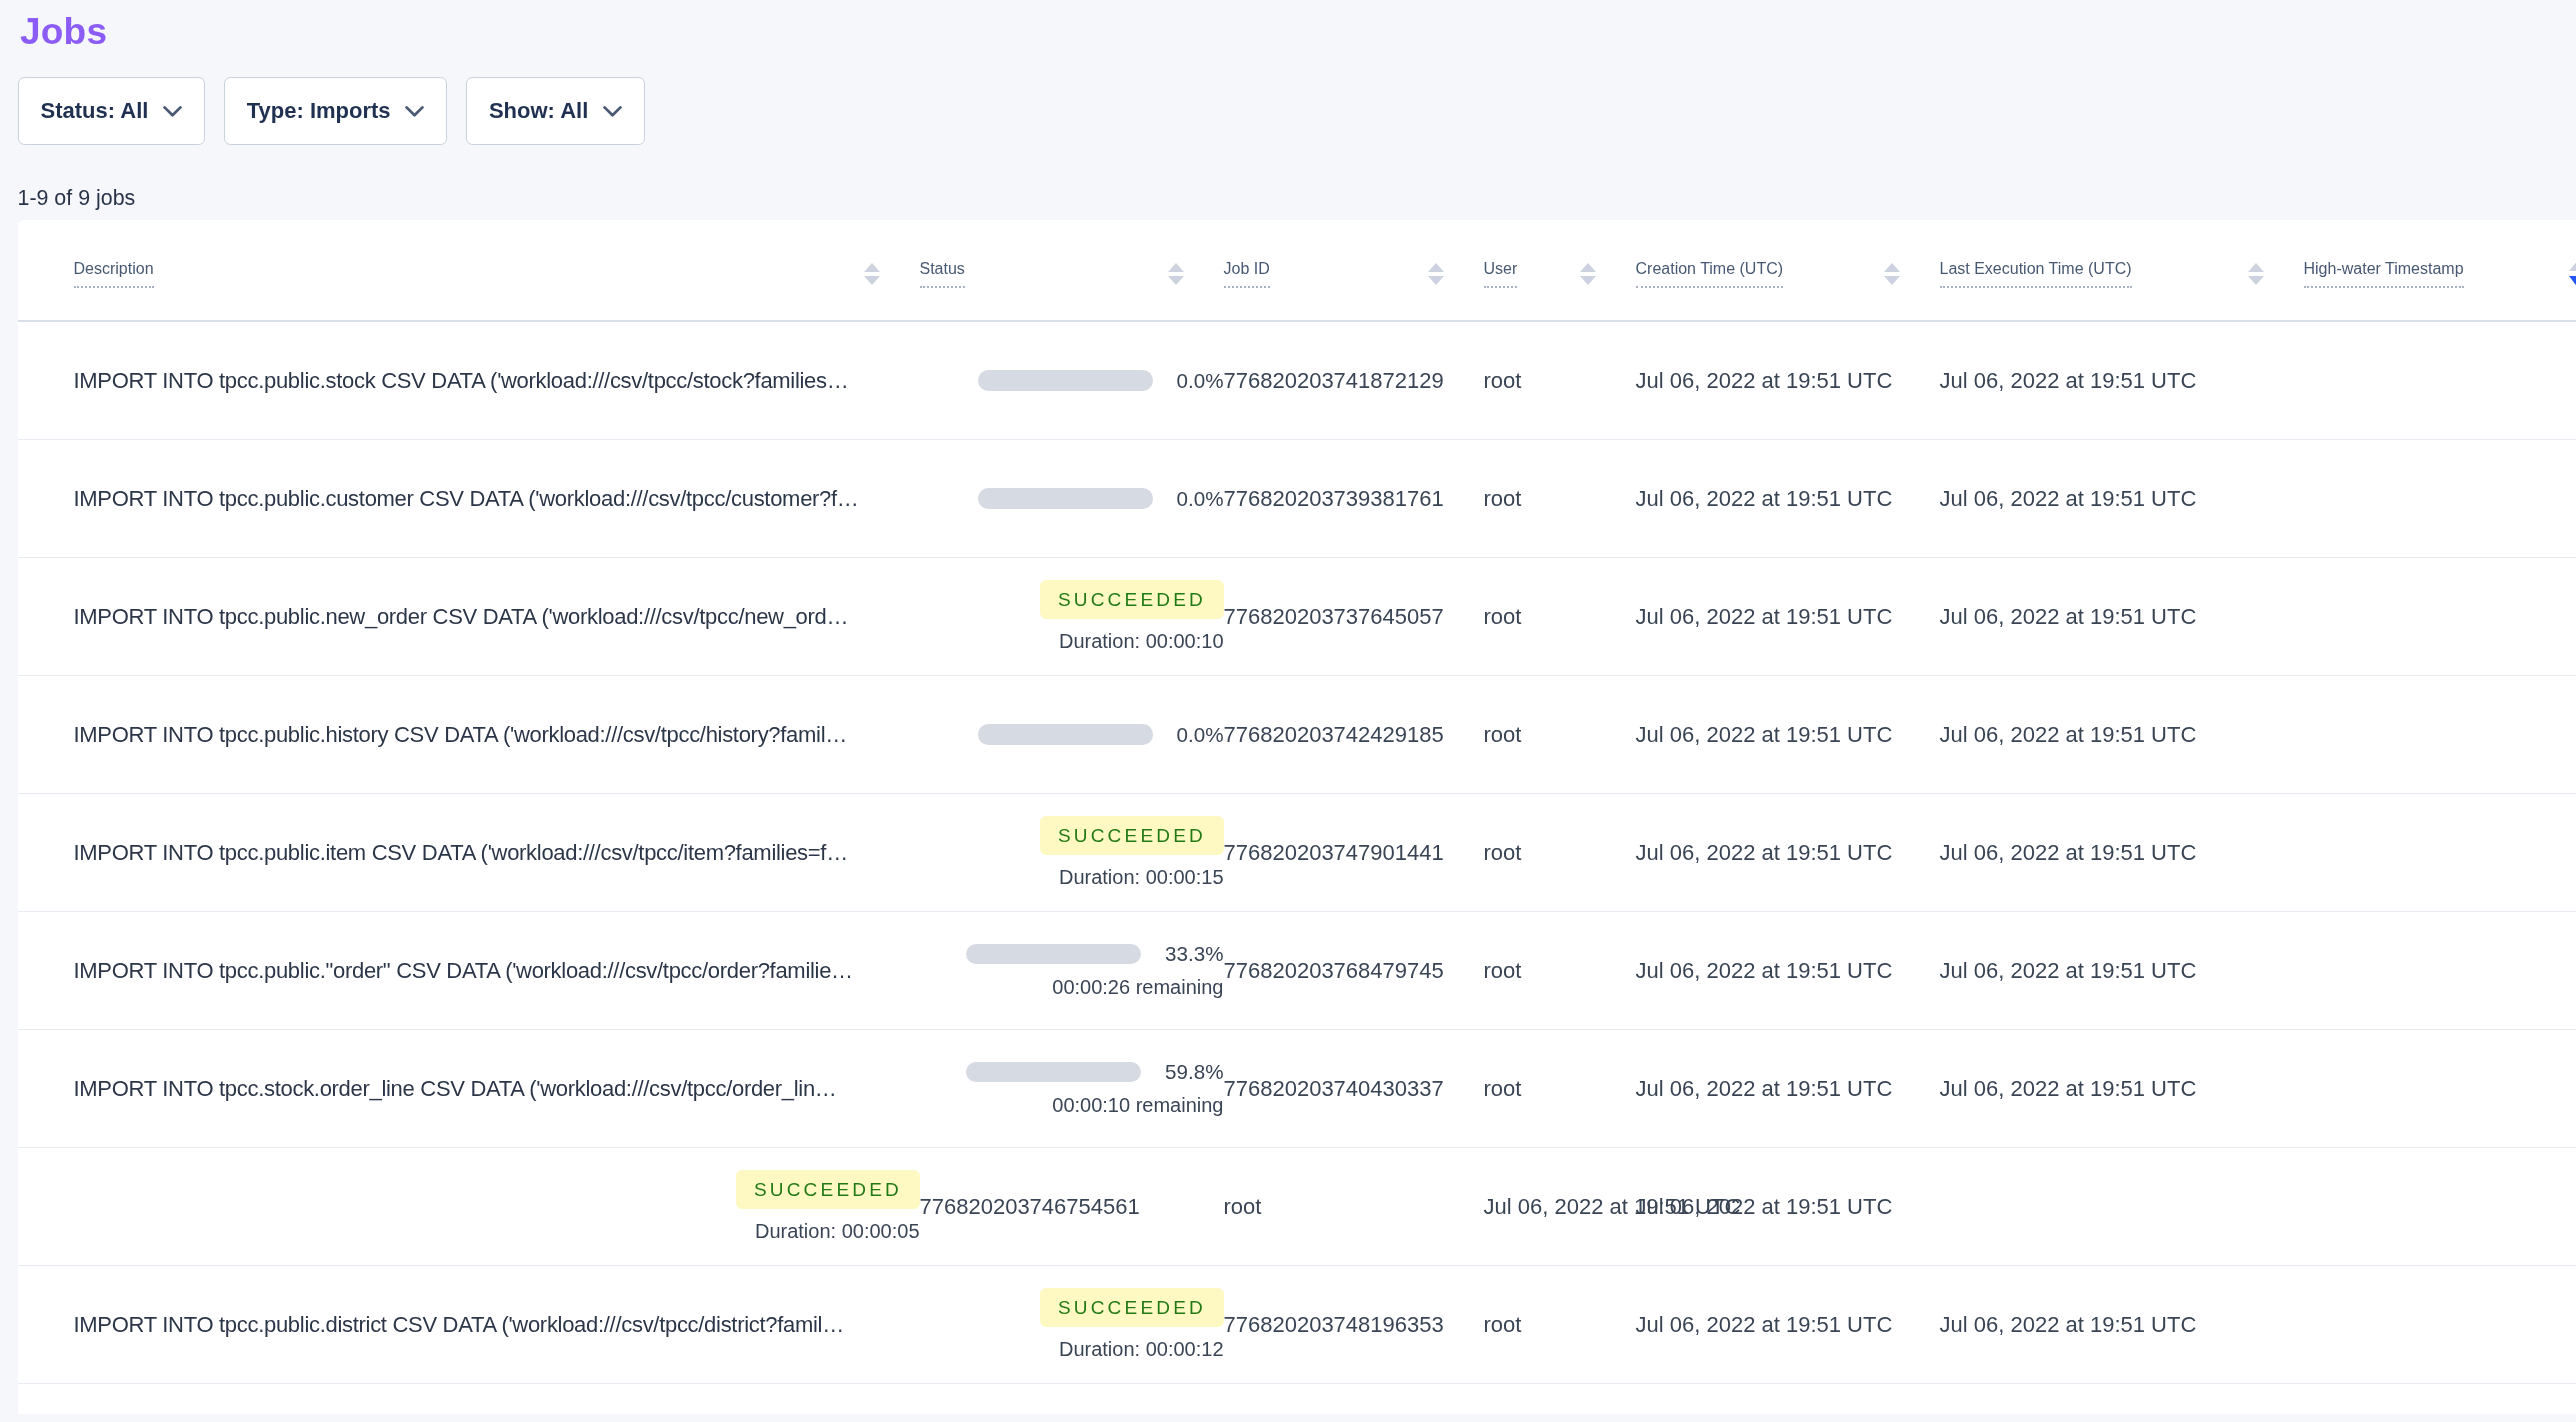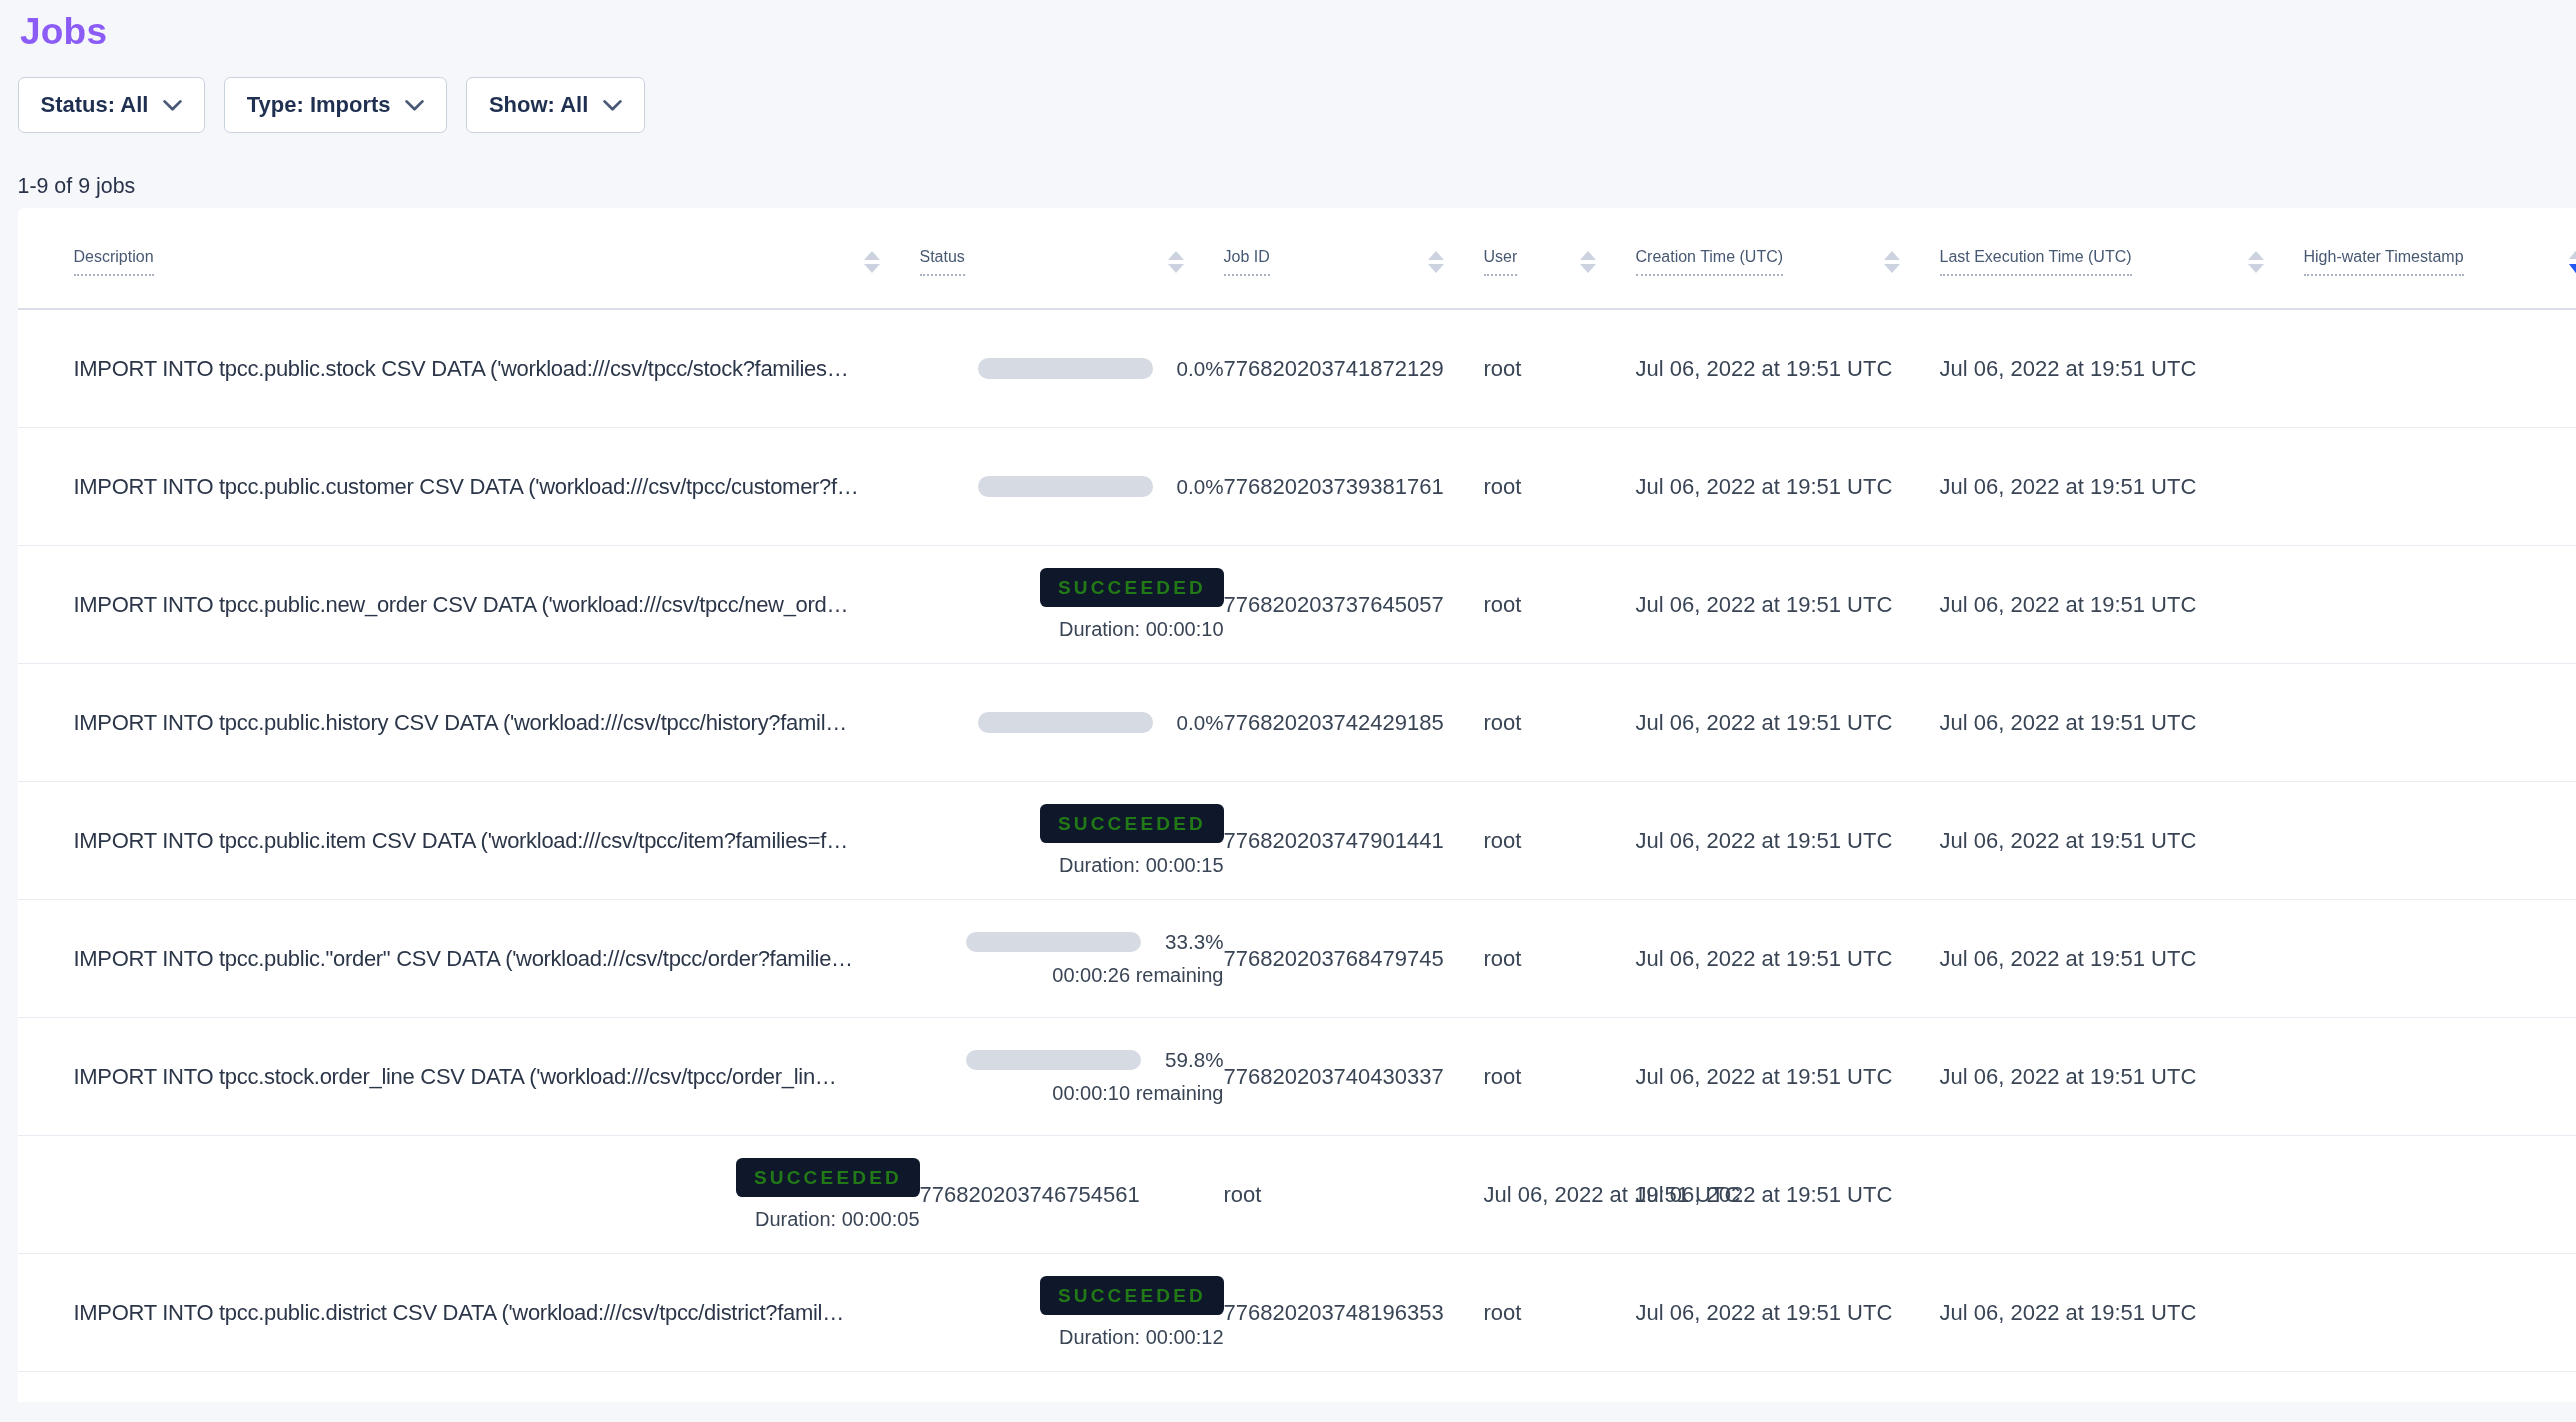--- a/index.html
+++ b/index.html
@@ -10,21 +10,21 @@
     color:#394455;
     -webkit-font-smoothing:antialiased;
   }
   .page-title {
     font-size:37px; font-weight:600; color:#8b5cf6;
     margin:9.5px 0 0 20px; line-height:43px; letter-spacing:0.2px;
   }
   .filter-bar { display:flex; gap:19px; margin:24.6px 0 0 17.5px; }
   .dropdown {
     display:flex; align-items:center; gap:14.3px;
-    height:56px; padding:0 22px;
+    height:68px; padding:0 22px;
     background:#ffffff; border:1.6px solid #c9d1dd; border-radius:6.4px;
     font-family:"Liberation Sans", sans-serif;
     font-size:22px; font-weight:600; color:#1f3050;
     cursor:pointer;
   }
   .chev { width:19px; height:12.7px; display:block; }
   .jobs-count { margin:40px 0 0 17.5px; font-size:21.4px; line-height:27px; color:#29334a; }
 
   .card {
     margin:8px 0 0 17.5px;
@@ -66,22 +66,22 @@
   .row { height:118px; border-bottom:1.6px solid #e7ebf2; align-items:center; }
   .cell { font-size:22px; color:#394455; white-space:nowrap; }
   .cell-desc { color:#2c3649; letter-spacing:-0.3px; overflow:hidden; padding-right:24px; }
   .cell-status { display:flex; flex-direction:column; justify-content:center; align-items:flex-end; }
   .bar-line { display:flex; align-items:center; }
   .progress-track { width:175px; height:20.6px; border-radius:10.3px; background:#d6dae3; overflow:hidden; position:relative; }
   .progress-fill { height:20.6px; border-radius:10.3px; background:#0e57fb; min-width:20.6px; }
   .pct { font-size:20.6px; color:#394455; margin-left:24px; }
   .badge {
     display:inline-block;
-    background:#0f172a; color:#227a16;
-    font-size:19px; font-weight:700; letter-spacing:3.2px;
+    background:#fef9c3; color:#227a16;
+    font-size:19px; font-weight:400; letter-spacing:3.2px;
     padding:8.7px 17.5px 8px 17.5px; border-radius:6.4px;
   }
   .sub { font-size:20px; color:#394455; margin-top:10.3px; }
   .status-succeeded .sub { margin-top:11px; }
 </style>
 </head>
 <body>
 
 <h1 class="page-title">Jobs</h1>
 

